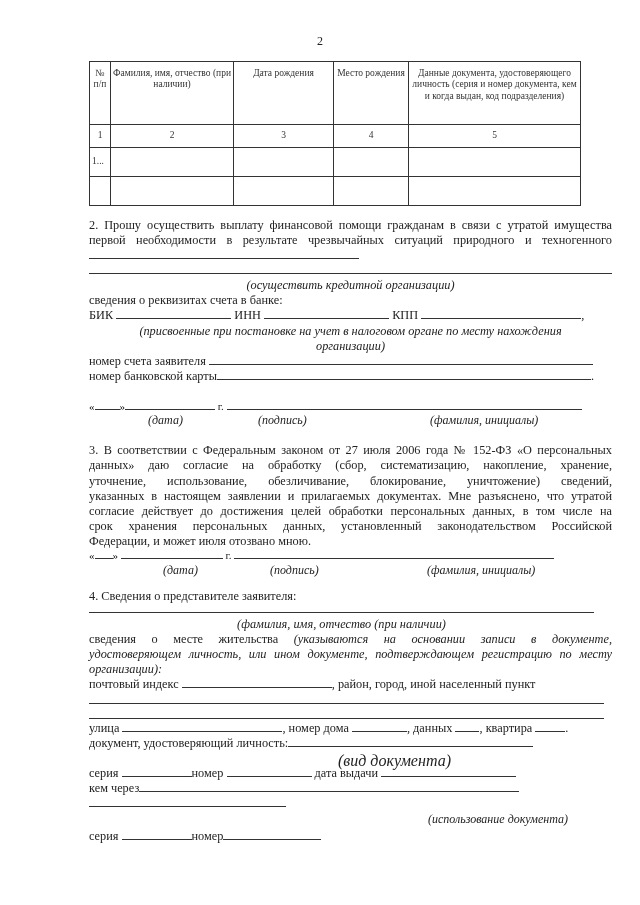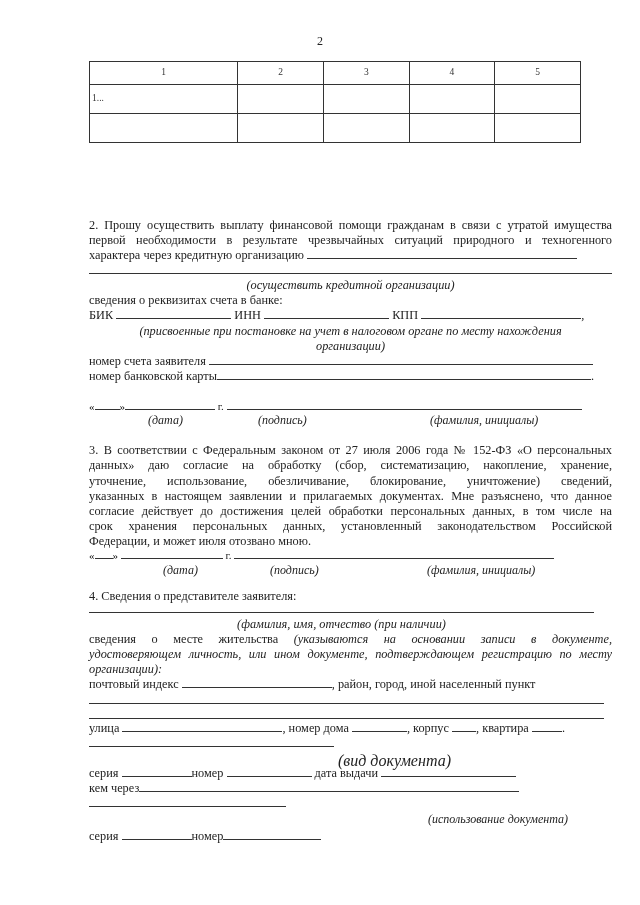--- a/index.html
+++ b/index.html
@@ -19,20 +19,27 @@
   .u { display:inline-block; border-bottom:1px solid #333; height:10px; vertical-align:baseline; }
   .hr { position:absolute; left:89px; height:0; border-bottom:1px solid #333; }
 </style>
 </head>
 <body>
 
 <div class="abs pnum">2</div>
 
 <table class="tbl">
   <tbody>
+      <tr class="h">
+    <td style="width:16px">№ п/п</td>
+    <td style="width:118px">Фамилия, имя, отчество (при наличии)</td>
+    <td style="width:95px">Дата рождения</td>
+    <td style="width:70px">Место рождения</td>
+    <td>Данные документа, удостоверяющего личность (серия и номер документа, кем и когда выдан, код подразделения)</td>
+  </tr>
   <tr class="n">
     <td>1</td>
     <td>2</td>
     <td>3</td>
     <td>4</td>
     <td>5</td>
   </tr>
   <tr class="e">
     <td>1...</td>
     <td></td>
@@ -46,21 +53,20 @@
     <td></td>
     <td></td>
     <td></td>
   </tr>
 </tbody>
   </table>
 
 <div class="ln just" style="top:218px">2. Прошу осуществить выплату финансовой помощи гражданам в связи с утратой имущества</div>
 <div class="ln just" style="top:233px">первой необходимости в результате чрезвычайных ситуаций природного и техногенного</div>
 <div class="ln" style="top:248px">
-  <span>характера через кредитную организацию</span>
   <span class="u" style="width:270px"></span>
 </div>
 <div class="hr" style="top:273px; width:523px"></div>
 <div class="ln it ctr" style="top:278px">(осуществить кредитной организации)</div>
 <div class="ln" style="top:293px">сведения о реквизитах счета в банке:</div>
 <div class="ln" style="top:308px">
   <span>БИК</span>
   <span class="u" style="width:115px"></span>
   <span>ИНН</span>
   <span class="u" style="width:125px"></span>
@@ -81,21 +87,21 @@
   <span>г.</span>
   <span class="u" style="width:355px"></span>
 </div>
 <div class="abs it" style="top:413px; left:148px; font-size:12px">(дата)</div>
 <div class="abs it" style="top:413px; left:258px; font-size:12px">(подпись)</div>
 <div class="abs it" style="top:413px; left:430px; font-size:12px">(фамилия, инициалы)</div>
 
 <div class="ln just" style="top:443px">3. В соответствии с Федеральным законом от 27 июля 2006 года № 152-ФЗ «О персональных</div>
 <div class="ln just" style="top:458px">данных» даю согласие на обработку (сбор, систематизацию, накопление, хранение,</div>
 <div class="ln just" style="top:474px">уточнение, использование, обезличивание, блокирование, уничтожение) сведений,</div>
-<div class="ln just" style="top:489px">указанных в настоящем заявлении и прилагаемых документах. Мне разъяснено, что данное</div>
+<div class="ln just" style="top:489px">указанных в настоящем заявлении и прилагаемых документах. Мне разъяснено, что утратой</div>
 <div class="ln just" style="top:504px">согласие действует до достижения целей обработки персональных данных, в том числе на</div>
 <div class="ln just" style="top:519px">срок хранения персональных данных, установленный законодательством Российской</div>
 <div class="ln" style="top:534px">Федерации, и может июля отозвано мною.</div>
 <div class="ln" style="top:548px; font-size:11px">
   <span>«</span><span class="u" style="width:18px"></span><span>»</span>
   <span class="u" style="width:102px"></span>
   <span>г.</span>
   <span class="u" style="width:320px"></span>
 </div>
 <div class="abs it" style="top:563px; left:163px; font-size:12px">(дата)</div>
@@ -113,26 +119,26 @@
 <div class="ln it" style="top:662px">организации):</div>
 <div class="ln" style="top:677px">
   <span>почтовый индекс</span>
   <span class="u" style="width:150px"></span><span>, район, город, иной населенный пункт</span>
 </div>
 <div class="hr" style="top:703px; width:515px"></div>
 <div class="hr" style="top:718px; width:515px"></div>
 <div class="ln" style="top:721px">
   <span>улица</span>
   <span class="u" style="width:160px"></span><span>, номер дома</span>
-  <span class="u" style="width:55px"></span><span>, корпус</span>
+  <span class="u" style="width:55px"></span><span>, данных</span>
   <span class="u" style="width:24px"></span><span>, квартира</span>
   <span class="u" style="width:30px"></span>.
 </div>
 <div class="ln" style="top:736px">
-  <span class="u" style="width:245px"></span>
+  <span>документ, удостоверяющий личность:</span><span class="u" style="width:245px"></span>
 </div>
 <div class="abs it" style="top:752px; left:338px; font-size:16px">(вид документа)</div>
 <div class="ln" style="top:766px">
   <span>серия</span>
   <span class="u" style="width:70px"></span><span>номер</span>
   <span class="u" style="width:85px"></span>
   <span>дата выдачи</span>
   <span class="u" style="width:135px"></span>
 </div>
 <div class="ln" style="top:781px">

